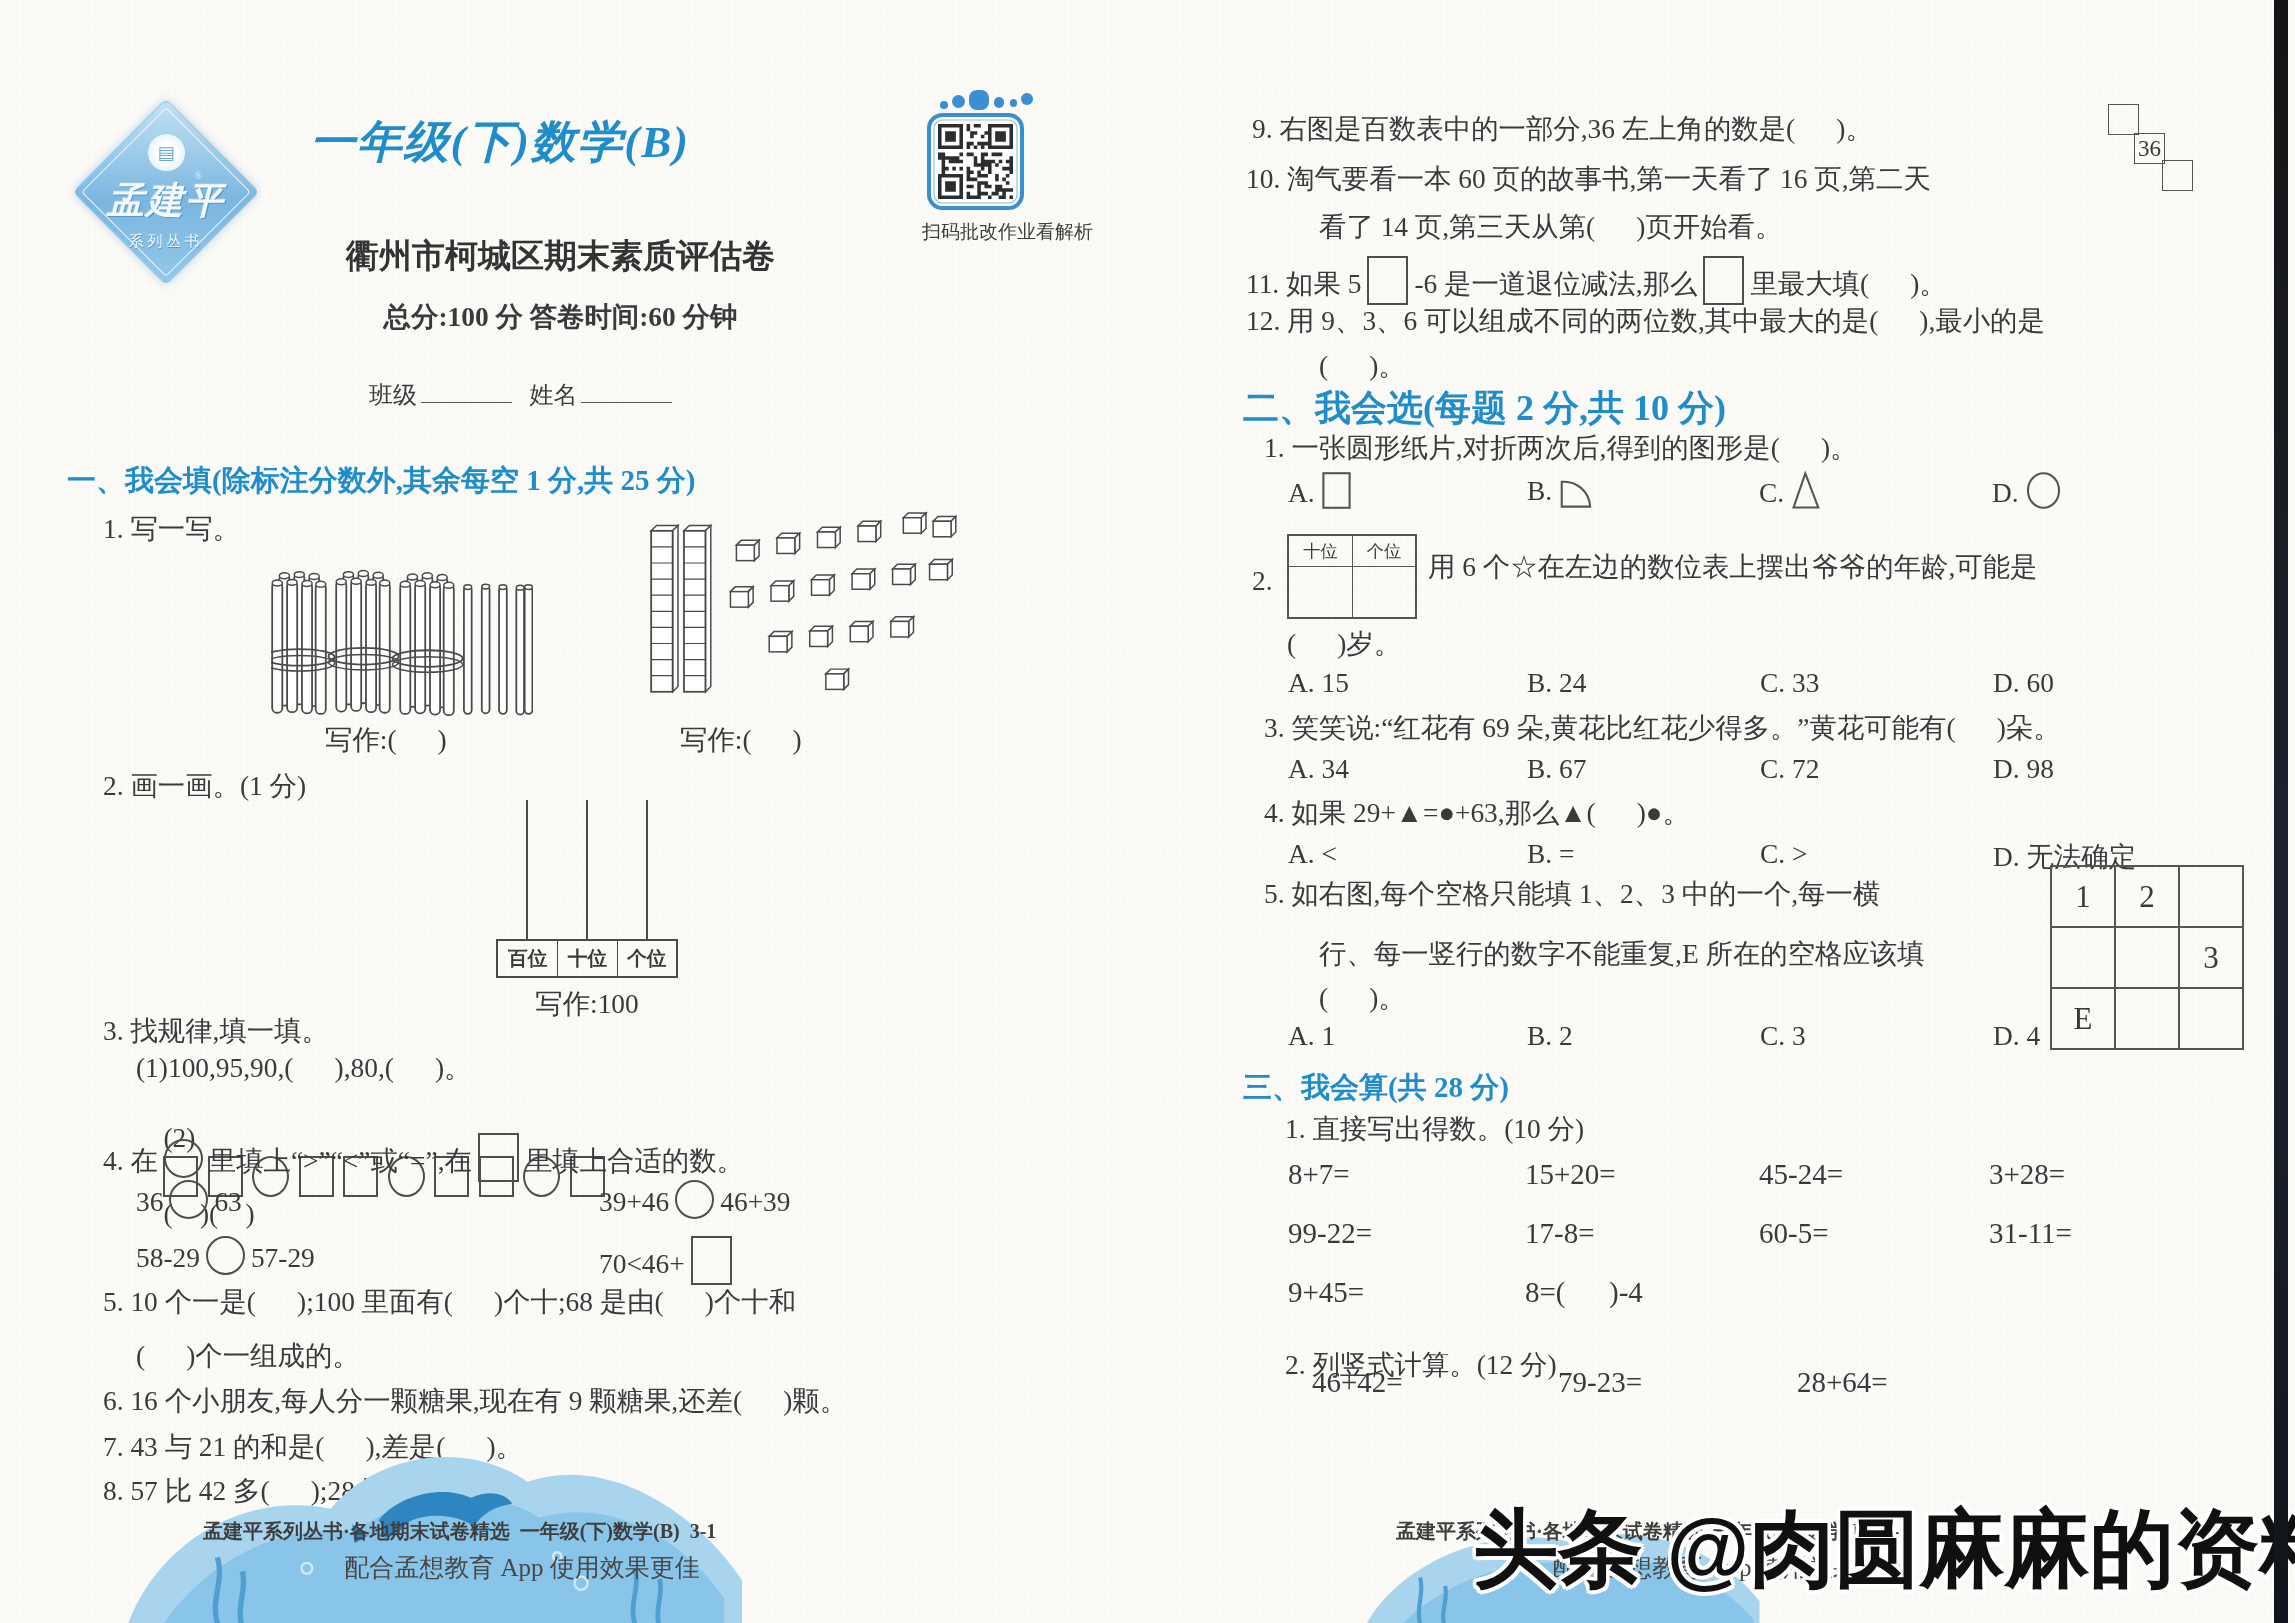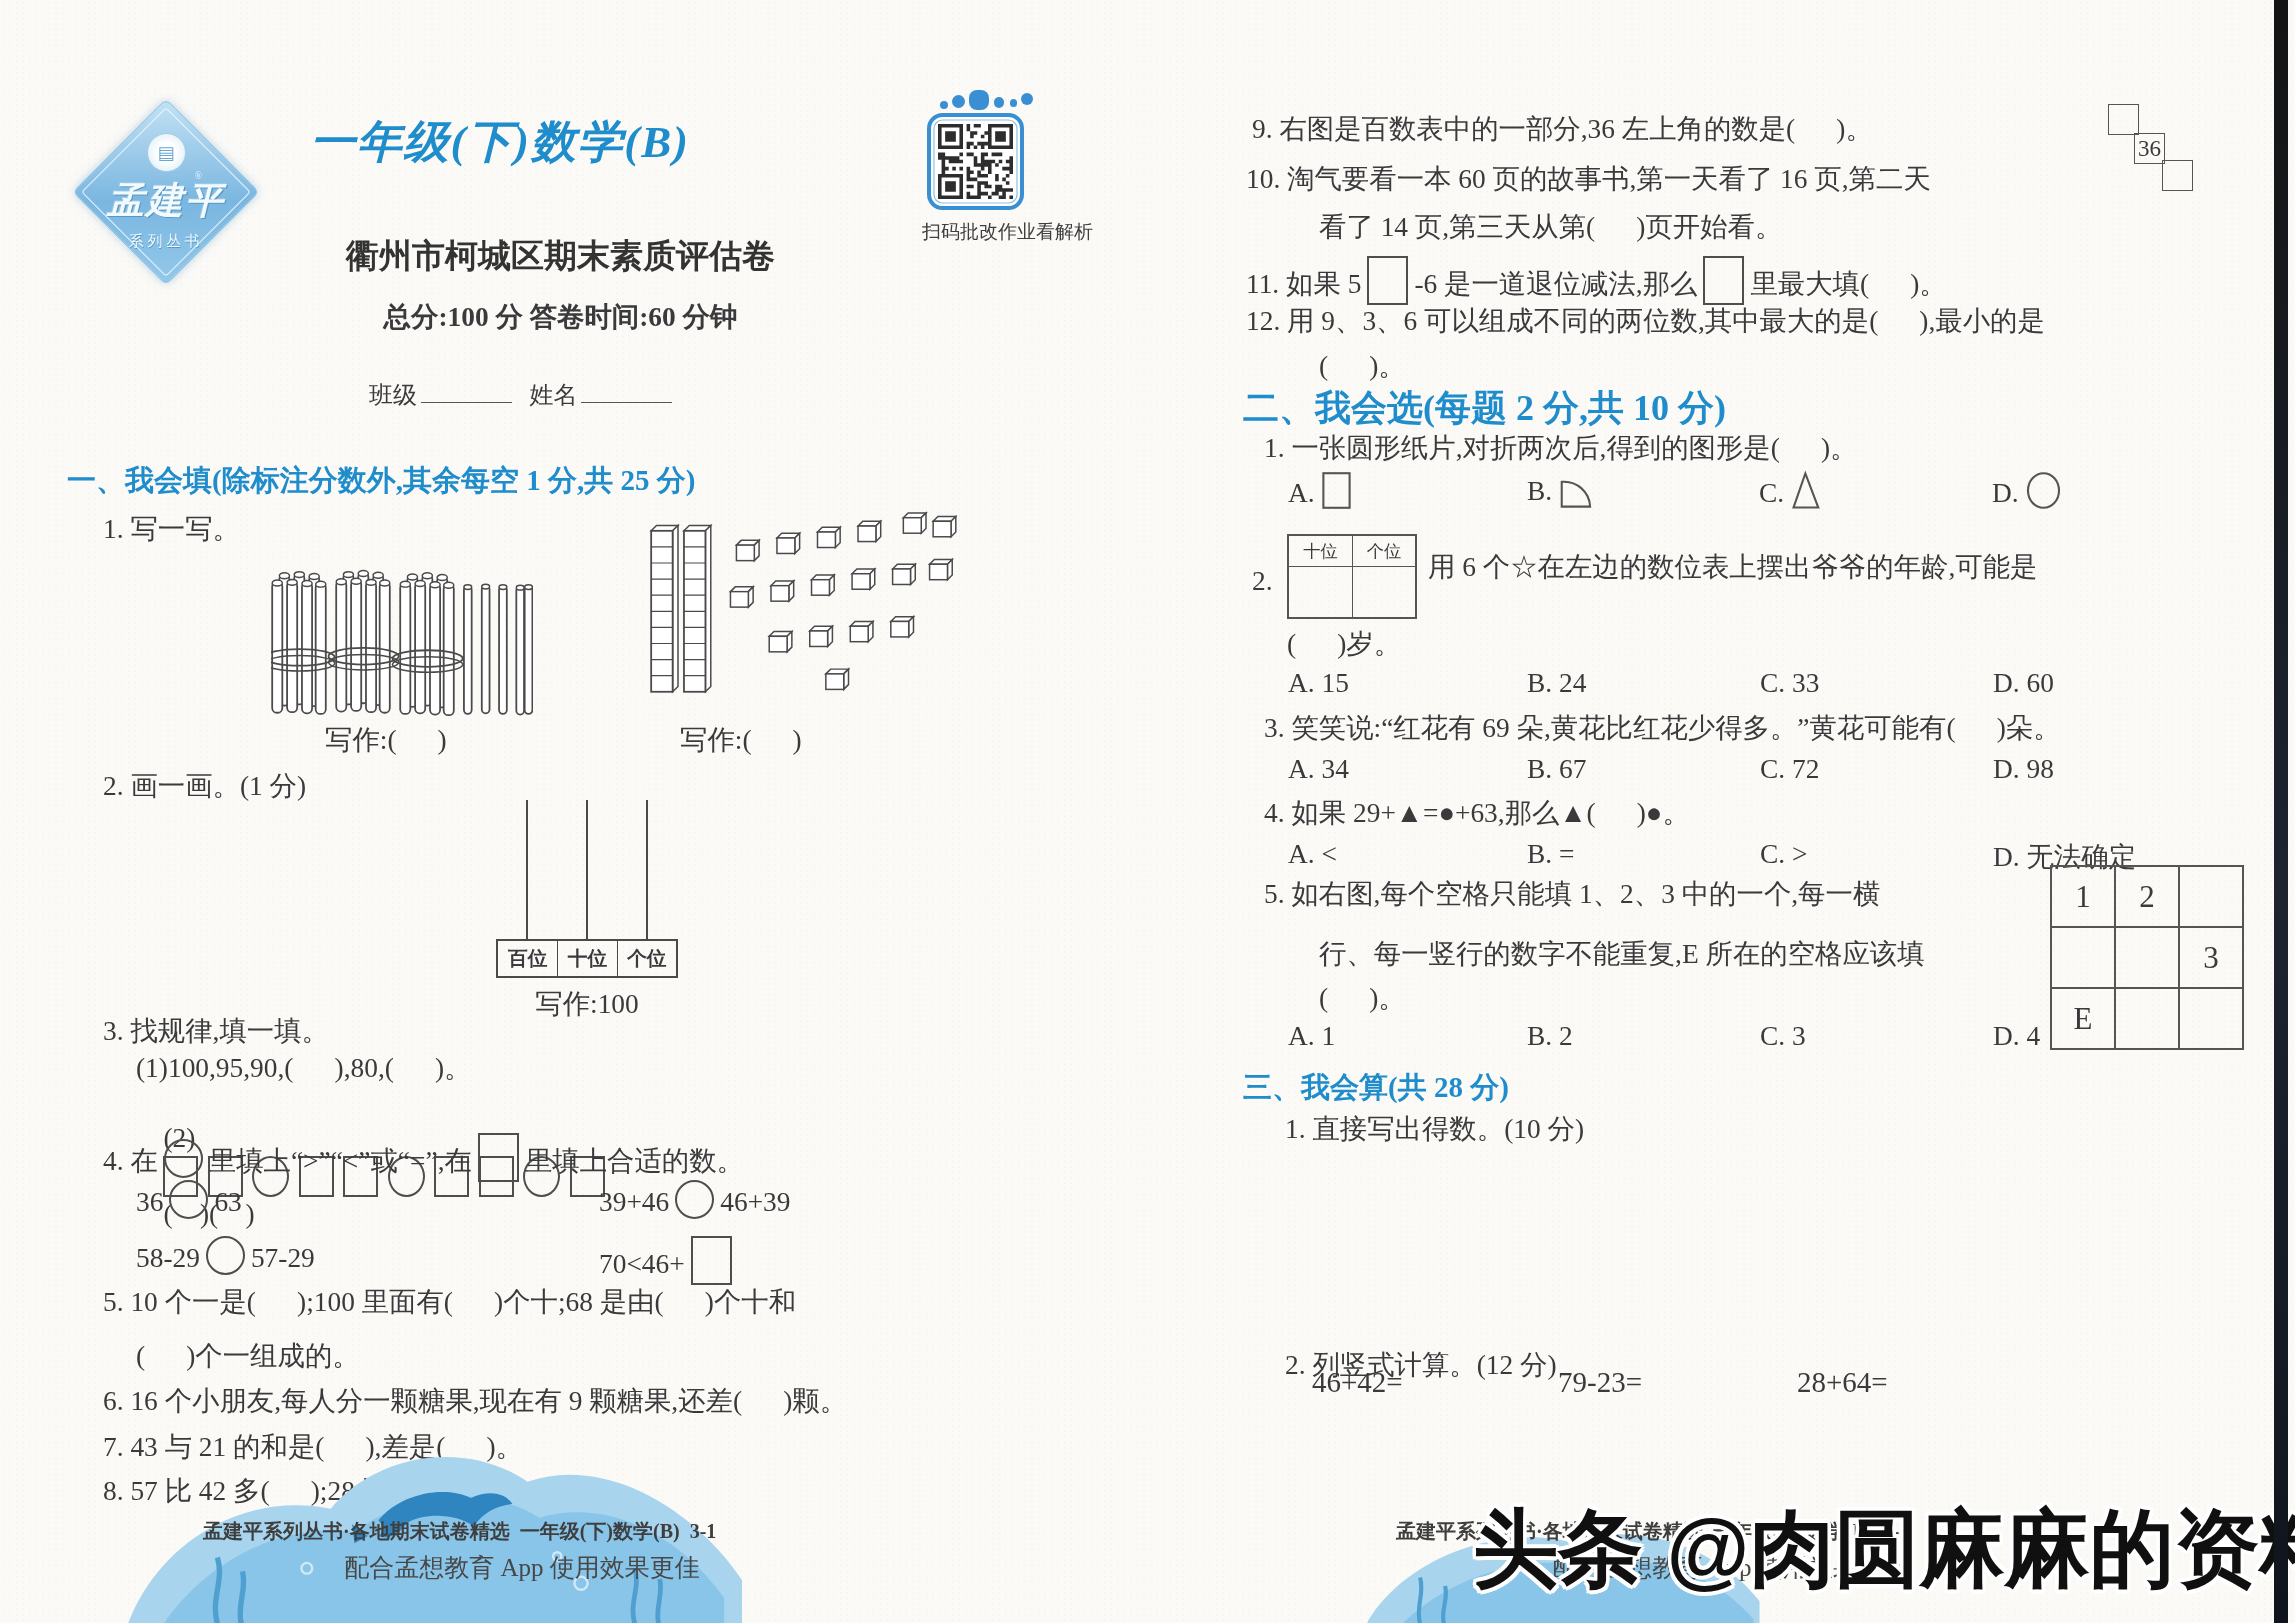--- a/index.html
+++ b/index.html
@@ -302,20 +302,21 @@
       <div></div>
       <div></div>
       <div>3</div>
       <div>E</div>
       <div></div>
       <div></div>
     </div>
 
   <div class="t blue" style="left:1243px;top:1069px;font-size:29px;">三、我会算(共 28 分)</div>
   <div class="t" style="left:1285px;top:1112px;">1. 直接写出得数。(10 分)</div>
+  <div class="calc-grid" style="left:1288px;top:1158px;width:972px;"><span>8+7=</span><span>15+20=</span><span>45-24=</span><span>3+28=</span><span>99-22=</span><span>17-8=</span><span>60-5=</span><span>31-11=</span><span>9+45=</span><span>8=(      )-4</span></div>
   <div class="t" style="left:1285px;top:1348px;">2. 列竖式计算。(12 分)</div>
   <div class="vert-grid" style="left:1312px;top:1366px;width:775px;"><span>46+42=</span><span>79-23=</span><span>28+64=</span></div>
 
   <svg class="illu" style="left:128px;top:1419px;" width="614" height="205" viewBox="0 0 1030 343">
     <path d="M0,343 C50,210 190,120 340,150 C420,55 570,35 670,105 C800,60 950,150 1030,270 L1030,343 Z" fill="#a9d4ee"></path>
     <path d="M60,343 C130,240 260,170 380,190 C470,120 600,110 690,165 C810,130 930,200 1000,300 L1000,343 Z" fill="#84c2e6" opacity="0.85"></path>
     <path d="M420,170 C455,125 530,110 575,132 C608,118 632,124 645,142 C615,146 595,158 580,180 C552,158 498,156 468,174 C452,196 436,202 420,196 C432,186 428,178 420,170 Z" fill="#2f85c0"></path>
     <path d="M402,196 L376,176 L380,208 Z" fill="#2f85c0"></path>
     <path d="M150,343 C138,300 162,272 150,232 M190,343 C182,310 200,288 192,255" stroke="#4f9fd0" stroke-width="9" fill="none"></path>
     <path d="M850,343 C840,306 860,284 850,250 M890,343 C884,315 898,296 892,268" stroke="#4f9fd0" stroke-width="8" fill="none"></path>

